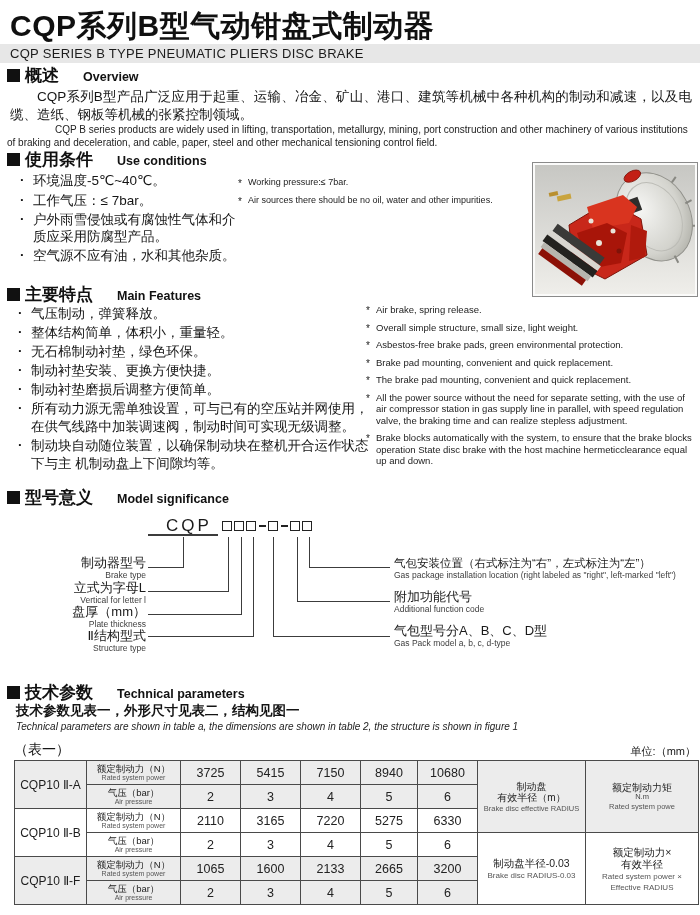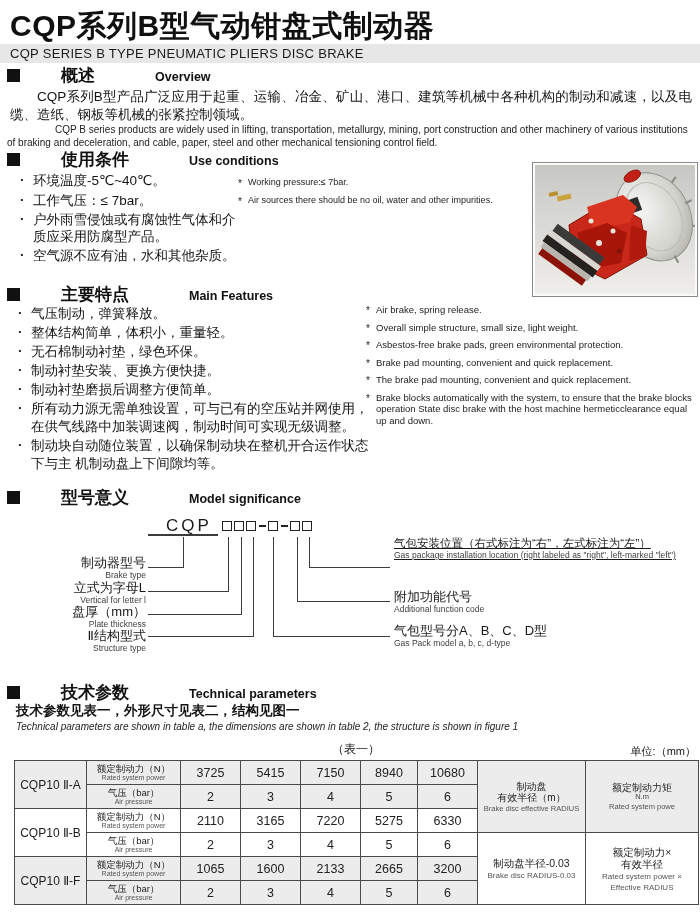--- a/index.html
+++ b/index.html
@@ -6,21 +6,21 @@
   .page{position:relative;width:700px;height:915px;background:#fff;overflow:hidden;
         font-family:"Liberation Sans","DejaVu Sans",sans-serif;color:#1a1a1a;}
   .abs{position:absolute;}
 
   
   .title{left:10px;top:6px;font-size:30px;font-weight:bold;color:#101010;letter-spacing:0.5px;white-space:nowrap;}
   .subbar{left:0;top:44px;width:700px;height:19px;background:#e7e7e7;}
   .subbar span{display:block;padding:2px 0 0 10px;font-size:13px;color:#1c1c1c;letter-spacing:0.3px;}
 
   
-  .sechd{display:flex;align-items:baseline;white-space:nowrap;gap:36px;}
+  .sechd{display:flex;align-items:baseline;white-space:nowrap;}
   .sq{width:13px;height:13px;background:#111;display:inline-block;margin-right:5px;align-self:center;}
   .hd-cn{font-size:17px;font-weight:bold;color:#111;}
   .hd-en{font-size:12.5px;font-weight:bold;color:#111;margin-left:24px;}
 
   .p-cn{font-size:13.5px;line-height:18px;text-align:justify;text-indent:2em;color:#151515;}
   .p-en{font-size:10px;line-height:13px;color:#222;text-indent:48px;}
 
   ul.blist{list-style:none;margin:0;padding:0;}
   ul.cnlist li{position:relative;font-size:13.5px;line-height:16.5px;margin-bottom:3px;padding-left:13px;color:#151515;}
   ul.cnlist li::before{content:"·";position:absolute;left:0;top:-1px;font-weight:bold;}
@@ -40,21 +40,21 @@
   .cqp{left:166px;top:516px;font-size:17px;letter-spacing:3px;color:#1a1a1a;}
   .dlab-l{left:0;width:146px;text-align:right;}
   .dlab-r{left:394px;text-align:left;}
   .dl-cn{font-size:13px;color:#1a1a1a;line-height:14px;}
   .dl-cn.small{font-size:11.5px;}
   .dl-en{font-size:8.5px;color:#3d3d3d;line-height:10px;}
 
   
   .note-cn{font-size:13.5px;font-weight:bold;color:#141414;}
   .note-en{font-size:10px;color:#222;font-style:italic;}
-  .cap{left:14px;top:741px;width:684px;text-align:center;font-size:12px;color:#161616;}
+  .cap{left:14px;top:741px;width:684px;text-align:left;font-size:14px;color:#161616;}
   .unit{right:4px;top:744px;font-size:11px;color:#161616;}
 
   table.tech{left:14px;top:760px;border-collapse:collapse;table-layout:fixed;width:684px;}
   table.tech td{border:1px solid #4a4a4a;text-align:center;vertical-align:middle;padding:0;height:23px;overflow:hidden;}
   tr.g td{background:#ececec;}
   tr.w td{background:#ffffff;}
   td.model{font-size:12px;color:#1d1d1d;}
   .lbl-cn{font-size:9.5px;color:#1d1d1d;line-height:10px;}
   .lbl-en{font-size:7px;color:#555;line-height:8px;}
   td.val{font-size:12.5px;color:#222;}
@@ -165,20 +165,21 @@
     <li>制动衬垫磨损后调整方便简单。</li>
     <li>所有动力源无需单独设置，可与已有的空压站并网使用，在供气线路中加装调速阀，制动时间可实现无级调整。</li>
     <li>制动块自动随位装置，以确保制动块在整机开合运作状态下与主 机制动盘上下间隙均等。</li>
   </ul>
   <ul class="abs blist enlist feat-en" style="left:366px;top:304px;width:330px;">
     <li>Air brake, spring release.</li>
     <li>Overall simple structure, small size, light weight.</li>
     <li>Asbestos-free brake pads, green environmental protection.</li>
     <li>Brake pad mounting, convenient and quick replacement.</li>
     <li>The brake pad mounting, convenient and quick replacement.</li>
+    <li>All the power source without the need for separate setting, with the use of air compressor station in gas supply line in parallel, with speed regulation valve, the braking time and can realize stepless adjustment.</li>
     <li>Brake blocks automatically with the system, to ensure that the brake blocks operation State disc brake with the host machine hermeticclearance equal up and down.</li>
   </ul>
 
   <div class="abs sechd" style="left:7px;top:486px;">
     <span class="sq"></span>
     <span class="hd-cn">型号意义</span>
     <span class="hd-en">Model significance</span>
   </div>
 
   <div class="abs cqp">CQP</div>
@@ -219,21 +220,21 @@
   </div>
   <div class="abs dlab-l" style="top:605px;">
     <div class="dl-cn">盘厚（mm）</div>
     <div class="dl-en">Plate thickness</div>
   </div>
   <div class="abs dlab-l" style="top:629px;">
     <div class="dl-cn">Ⅱ结构型式</div>
     <div class="dl-en">Structure type</div>
   </div>
 
-  <div class="abs dlab-r" style="top:536px;width:302px;text-decoration:underline;">
+  <div class="abs dlab-r" style="top:556px;width:302px;">
     <div class="dl-cn small">气包安装位置（右式标注为“右”，左式标注为“左”）</div>
     <div class="dl-en">Gas package installation location (right labeled as "right", left-marked "left")</div>
   </div>
   <div class="abs dlab-r" style="top:590px;width:280px;">
     <div class="dl-cn">附加功能代号</div>
     <div class="dl-en">Additional function code</div>
   </div>
   <div class="abs dlab-r" style="top:624px;width:280px;">
     <div class="dl-cn">气包型号分A、B、C、D型</div>
     <div class="dl-en">Gas Pack model a, b, c, d-type</div>

